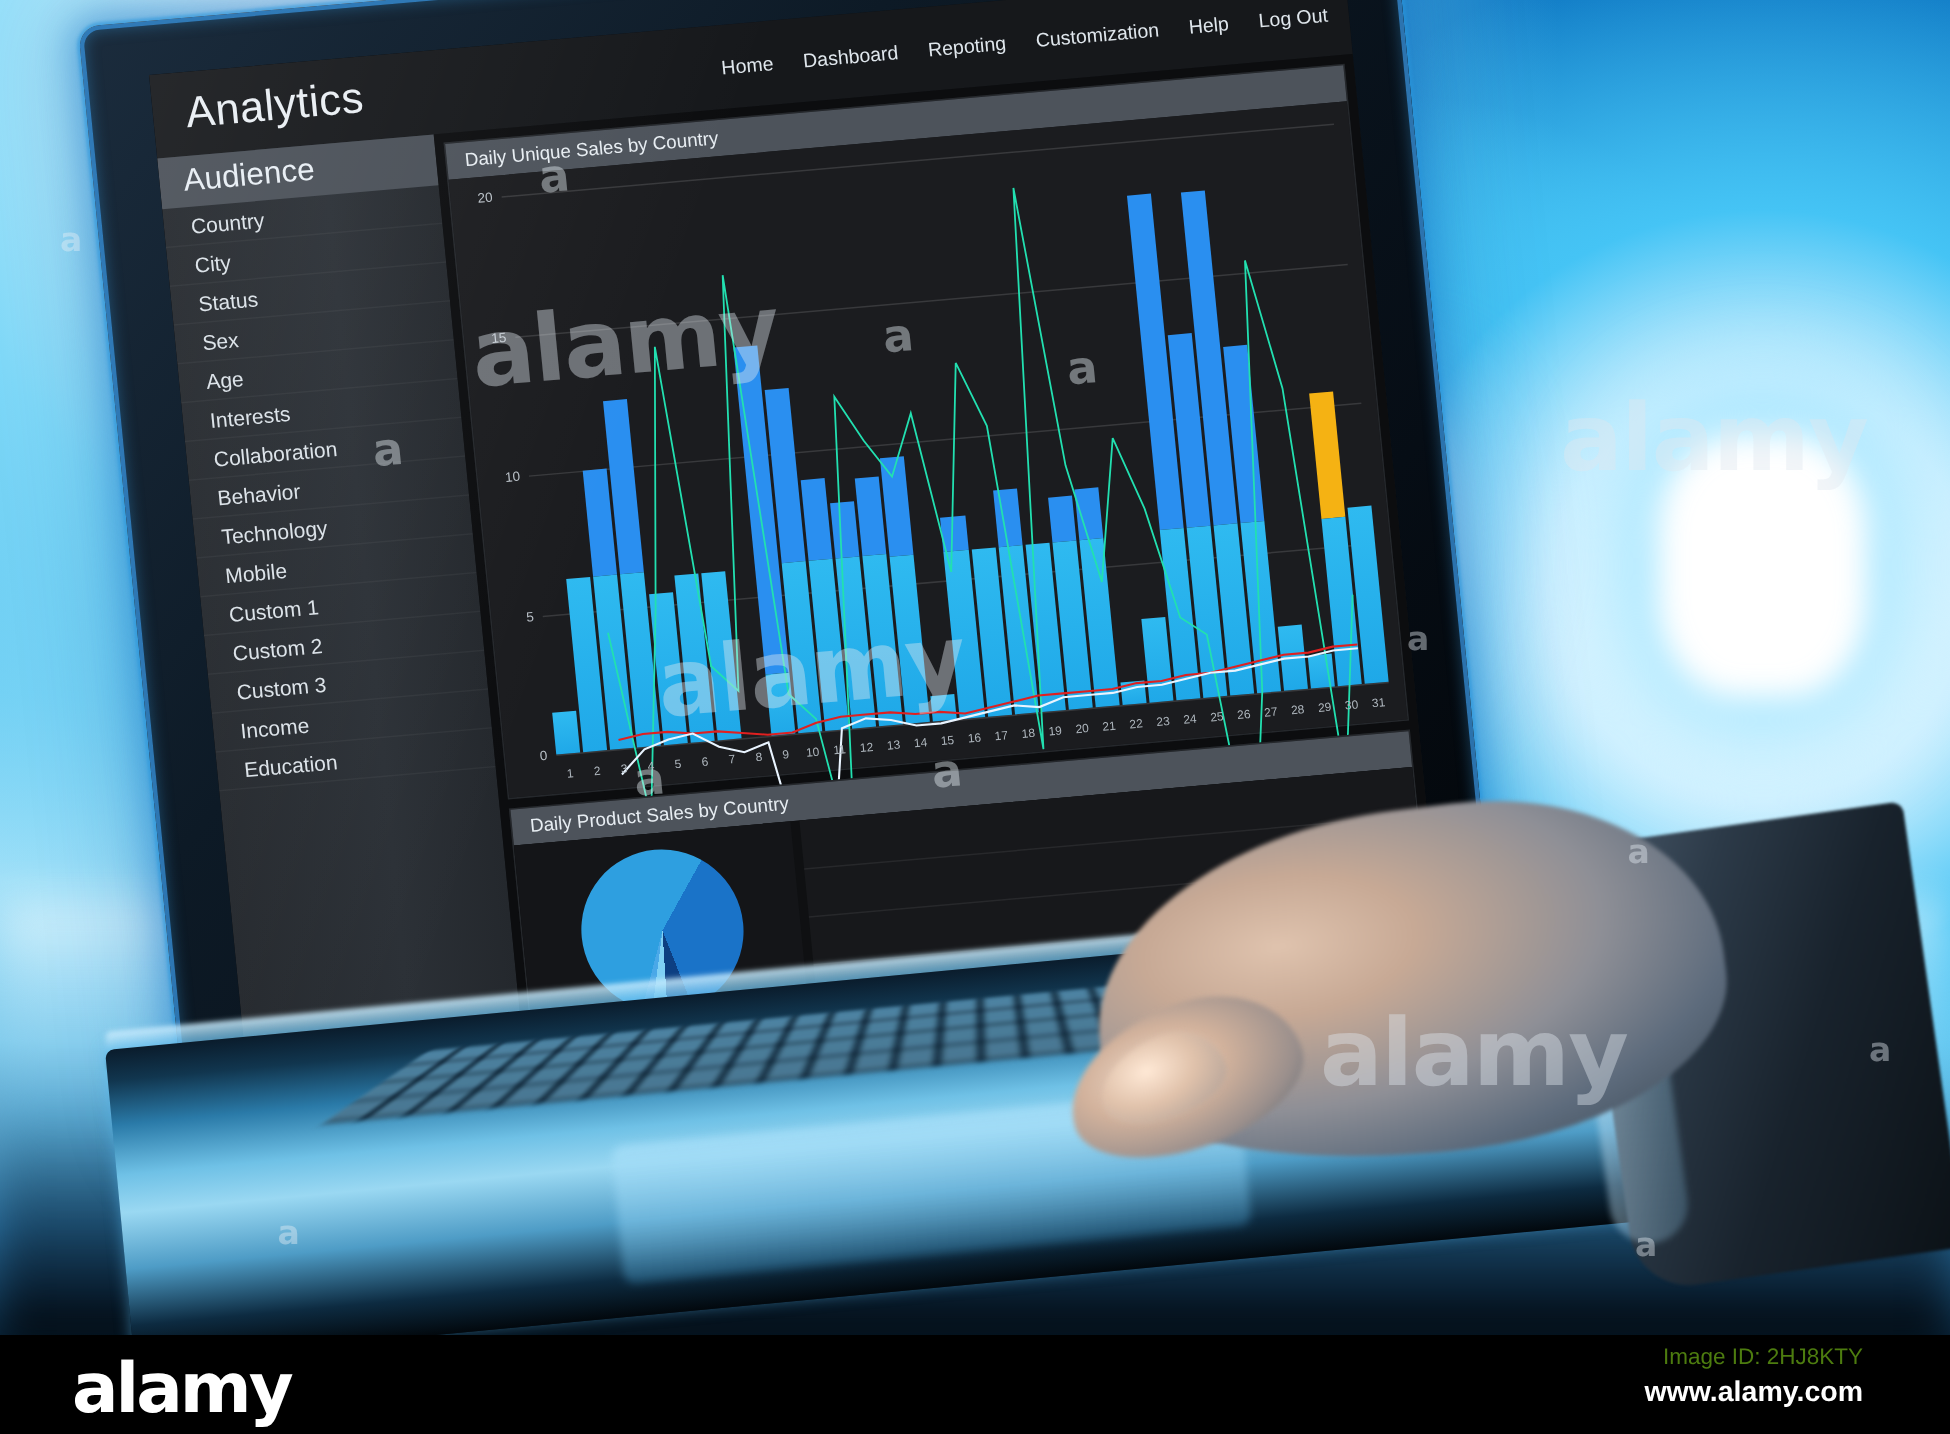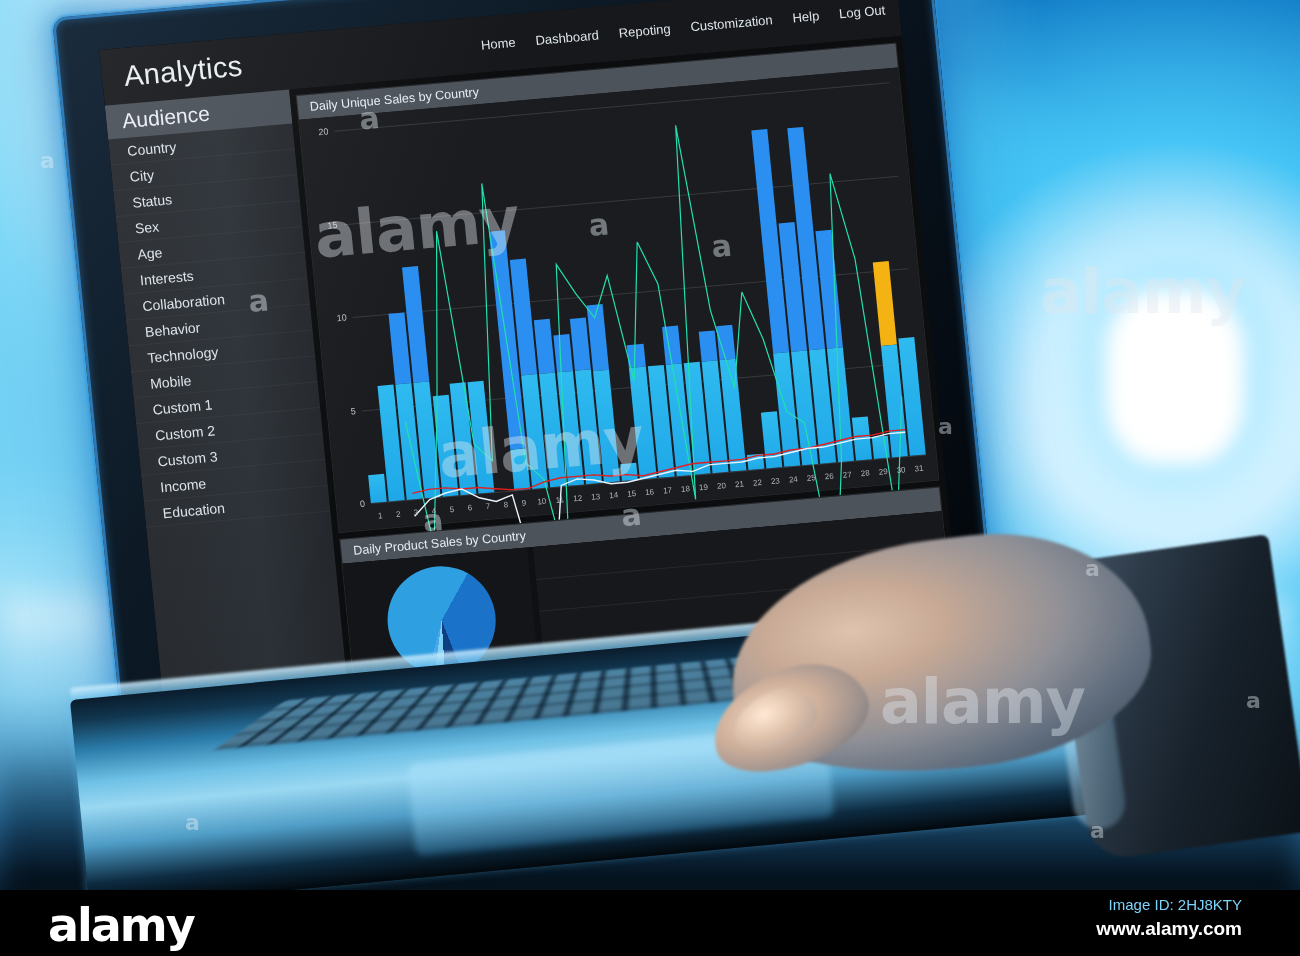--- a/index.html
+++ b/index.html
@@ -166,21 +166,21 @@
   .wm { position:absolute; color:rgba(230,235,240,0.5); font-weight:700;
         font-family:"DejaVu Sans", sans-serif; pointer-events:none; user-select:none; letter-spacing:-1px; }
   .wm.big { font-size:62px; color:rgba(225,232,238,0.42); }
   .wm.mid { font-size:30px; color:rgba(225,232,238,0.45); }
   .wm.sm  { font-size:22px; color:rgba(230,238,245,0.42); }
 
   
   #footer { position:absolute; left:0; top:890px; width:1300px; height:66px; background:#000; }
   #footer-logo { position:absolute; left:48px; top:8px; font-family:"DejaVu Sans", sans-serif;
      font-weight:700; font-size:46px; color:#fff; letter-spacing:-2px; }
-  #footer-id { position:absolute; right:58px; top:6px; font-size:15px; color:#7dd3fc; }
+  #footer-id { position:absolute; right:58px; top:6px; font-size:15px; color:#4d7c0f; }
   #footer-url { position:absolute; right:58px; top:28px; font-size:19px; color:#fff; font-weight:700; }
 </style>
 </head>
 <body>
 
 <div id="stage">
 
   <div id="bg"></div>
   <div id="bg-shelf"></div>
   <div class="bokeh" id="bokeh-topleft"></div>

